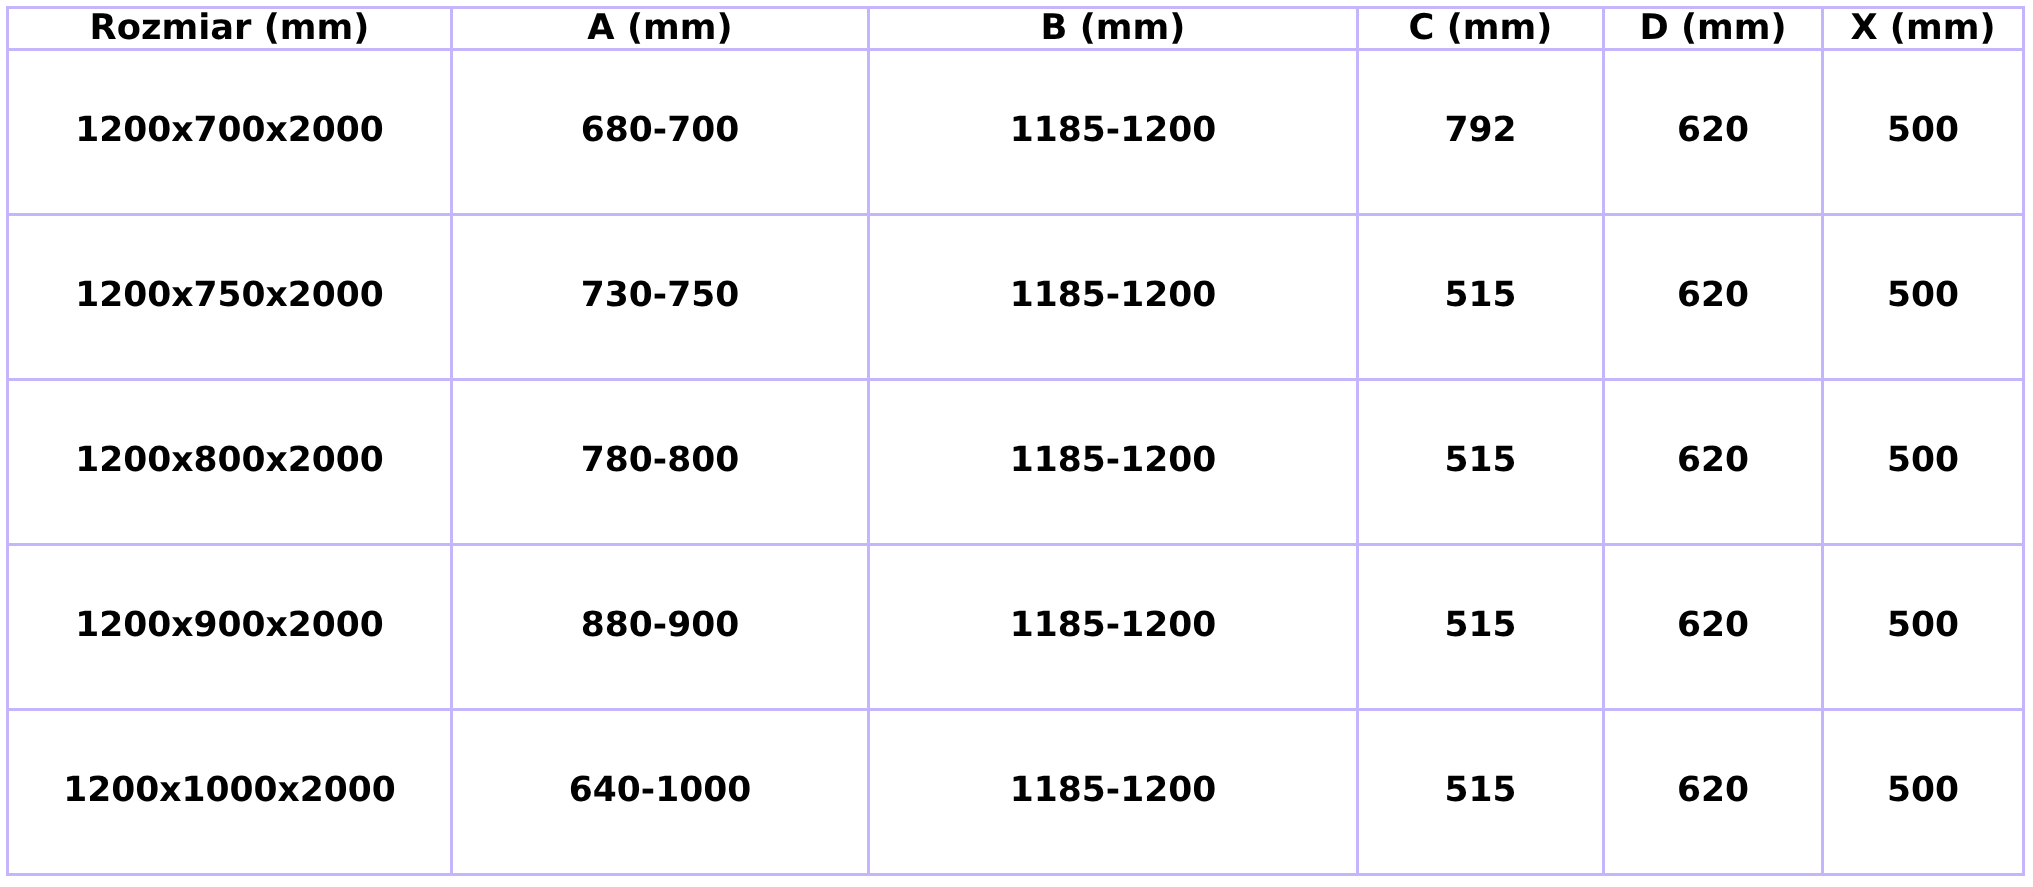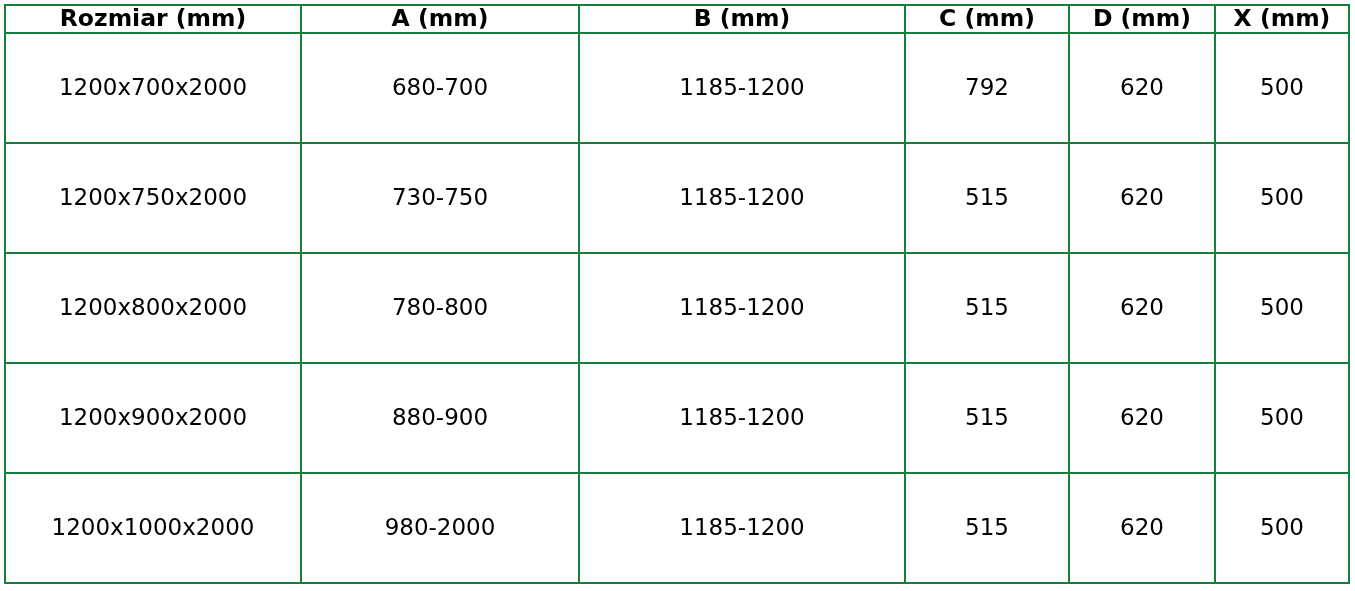--- a/index.html
+++ b/index.html
@@ -22,34 +22,34 @@
   }
   table.size-table {
     border-collapse: collapse;
     table-layout: fixed;
     width: 1320px;
     height: 580px;
     background: #ffffff;
   }
   table.size-table th,
   table.size-table td {
-    border: 2px solid #15803d;
+    border: 2px solid #c4b5fd;
     text-align: center;
     vertical-align: middle;
     font-size: 23px;
     padding: 0 4px;
     line-height: 1.1;
     white-space: nowrap;
   }
   table.size-table th {
     font-weight: bold;
     font-size: 23.5px;
   }
   table.size-table tbody td {
-    font-weight: normal;
+    font-weight: bold;
   }
   col.c-rozmiar { width: 296px; }
   col.c-a       { width: 278px; }
   col.c-b       { width: 326px; }
   col.c-c       { width: 164px; }
   col.c-d       { width: 146px; }
   col.c-x       { width: 134px; }
 </style>
 </head>
 <body>
@@ -102,21 +102,21 @@
       <tr>
         <td>1200x900x2000</td>
         <td>880-900</td>
         <td>1185-1200</td>
         <td>515</td>
         <td>620</td>
         <td>500</td>
       </tr>
       <tr>
         <td>1200x1000x2000</td>
-        <td>980-2000</td>
+        <td>640-1000</td>
         <td>1185-1200</td>
         <td>515</td>
         <td>620</td>
         <td>500</td>
       </tr>
     </tbody>
   </table>
 </div>
 
 </body></html>

